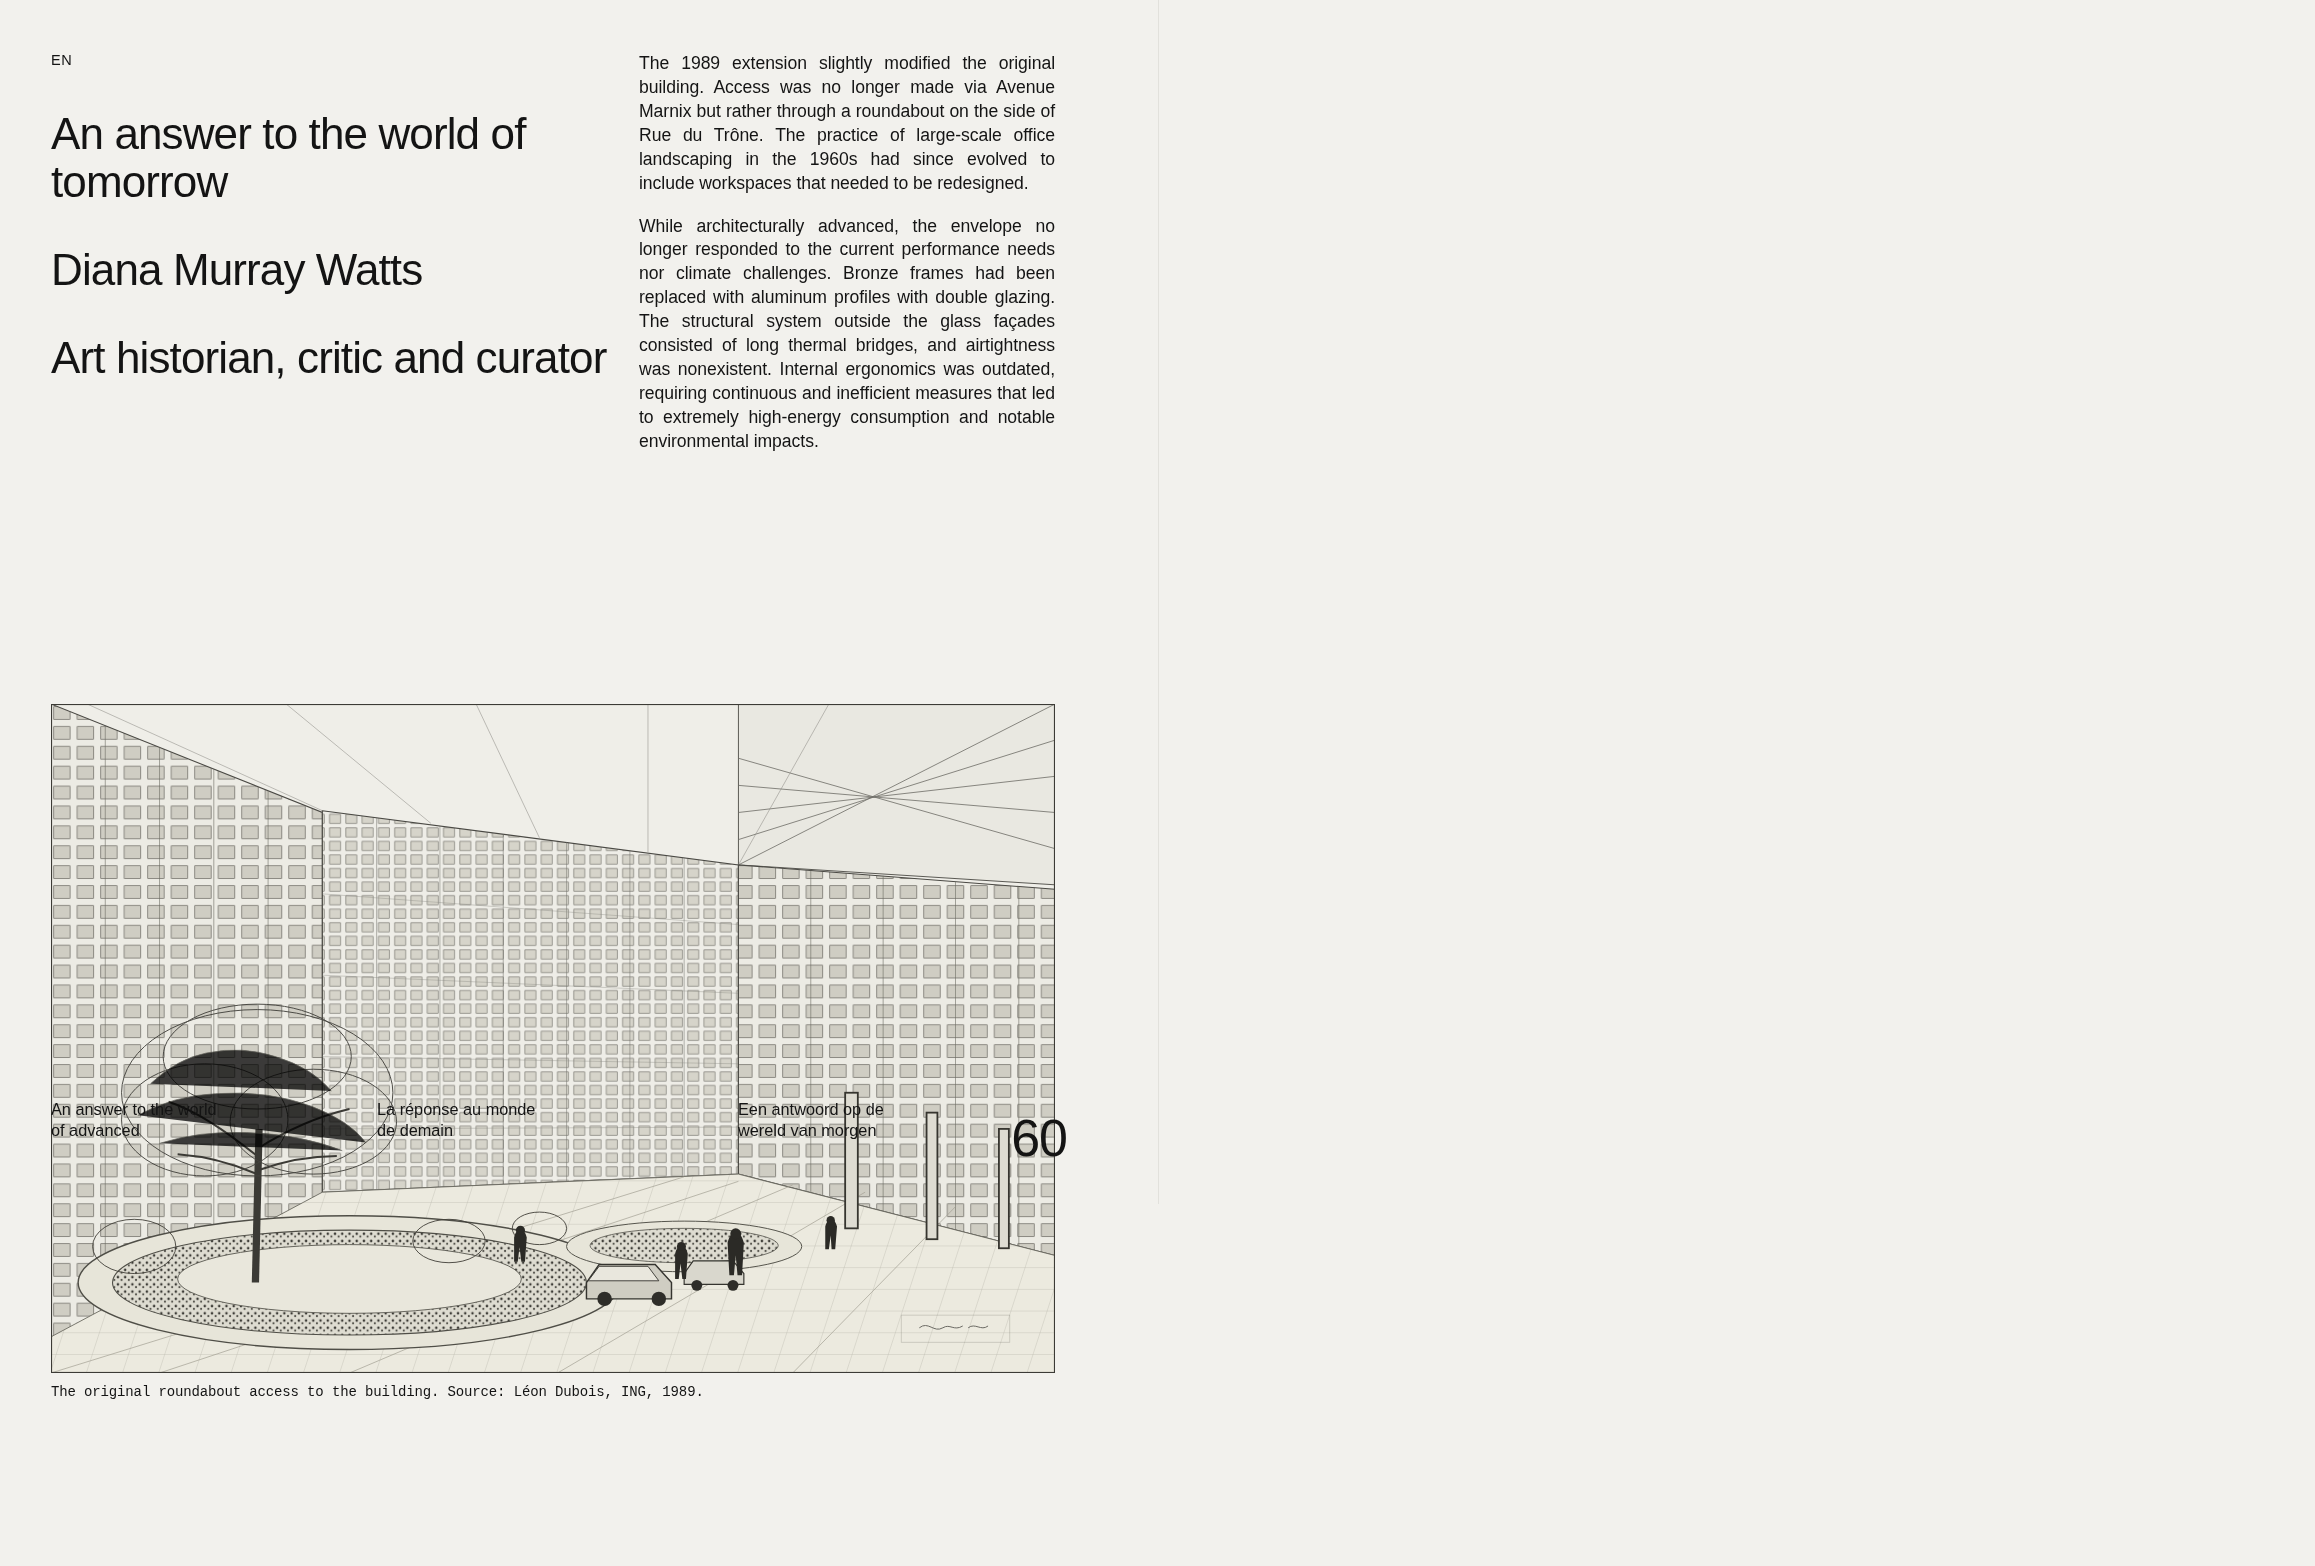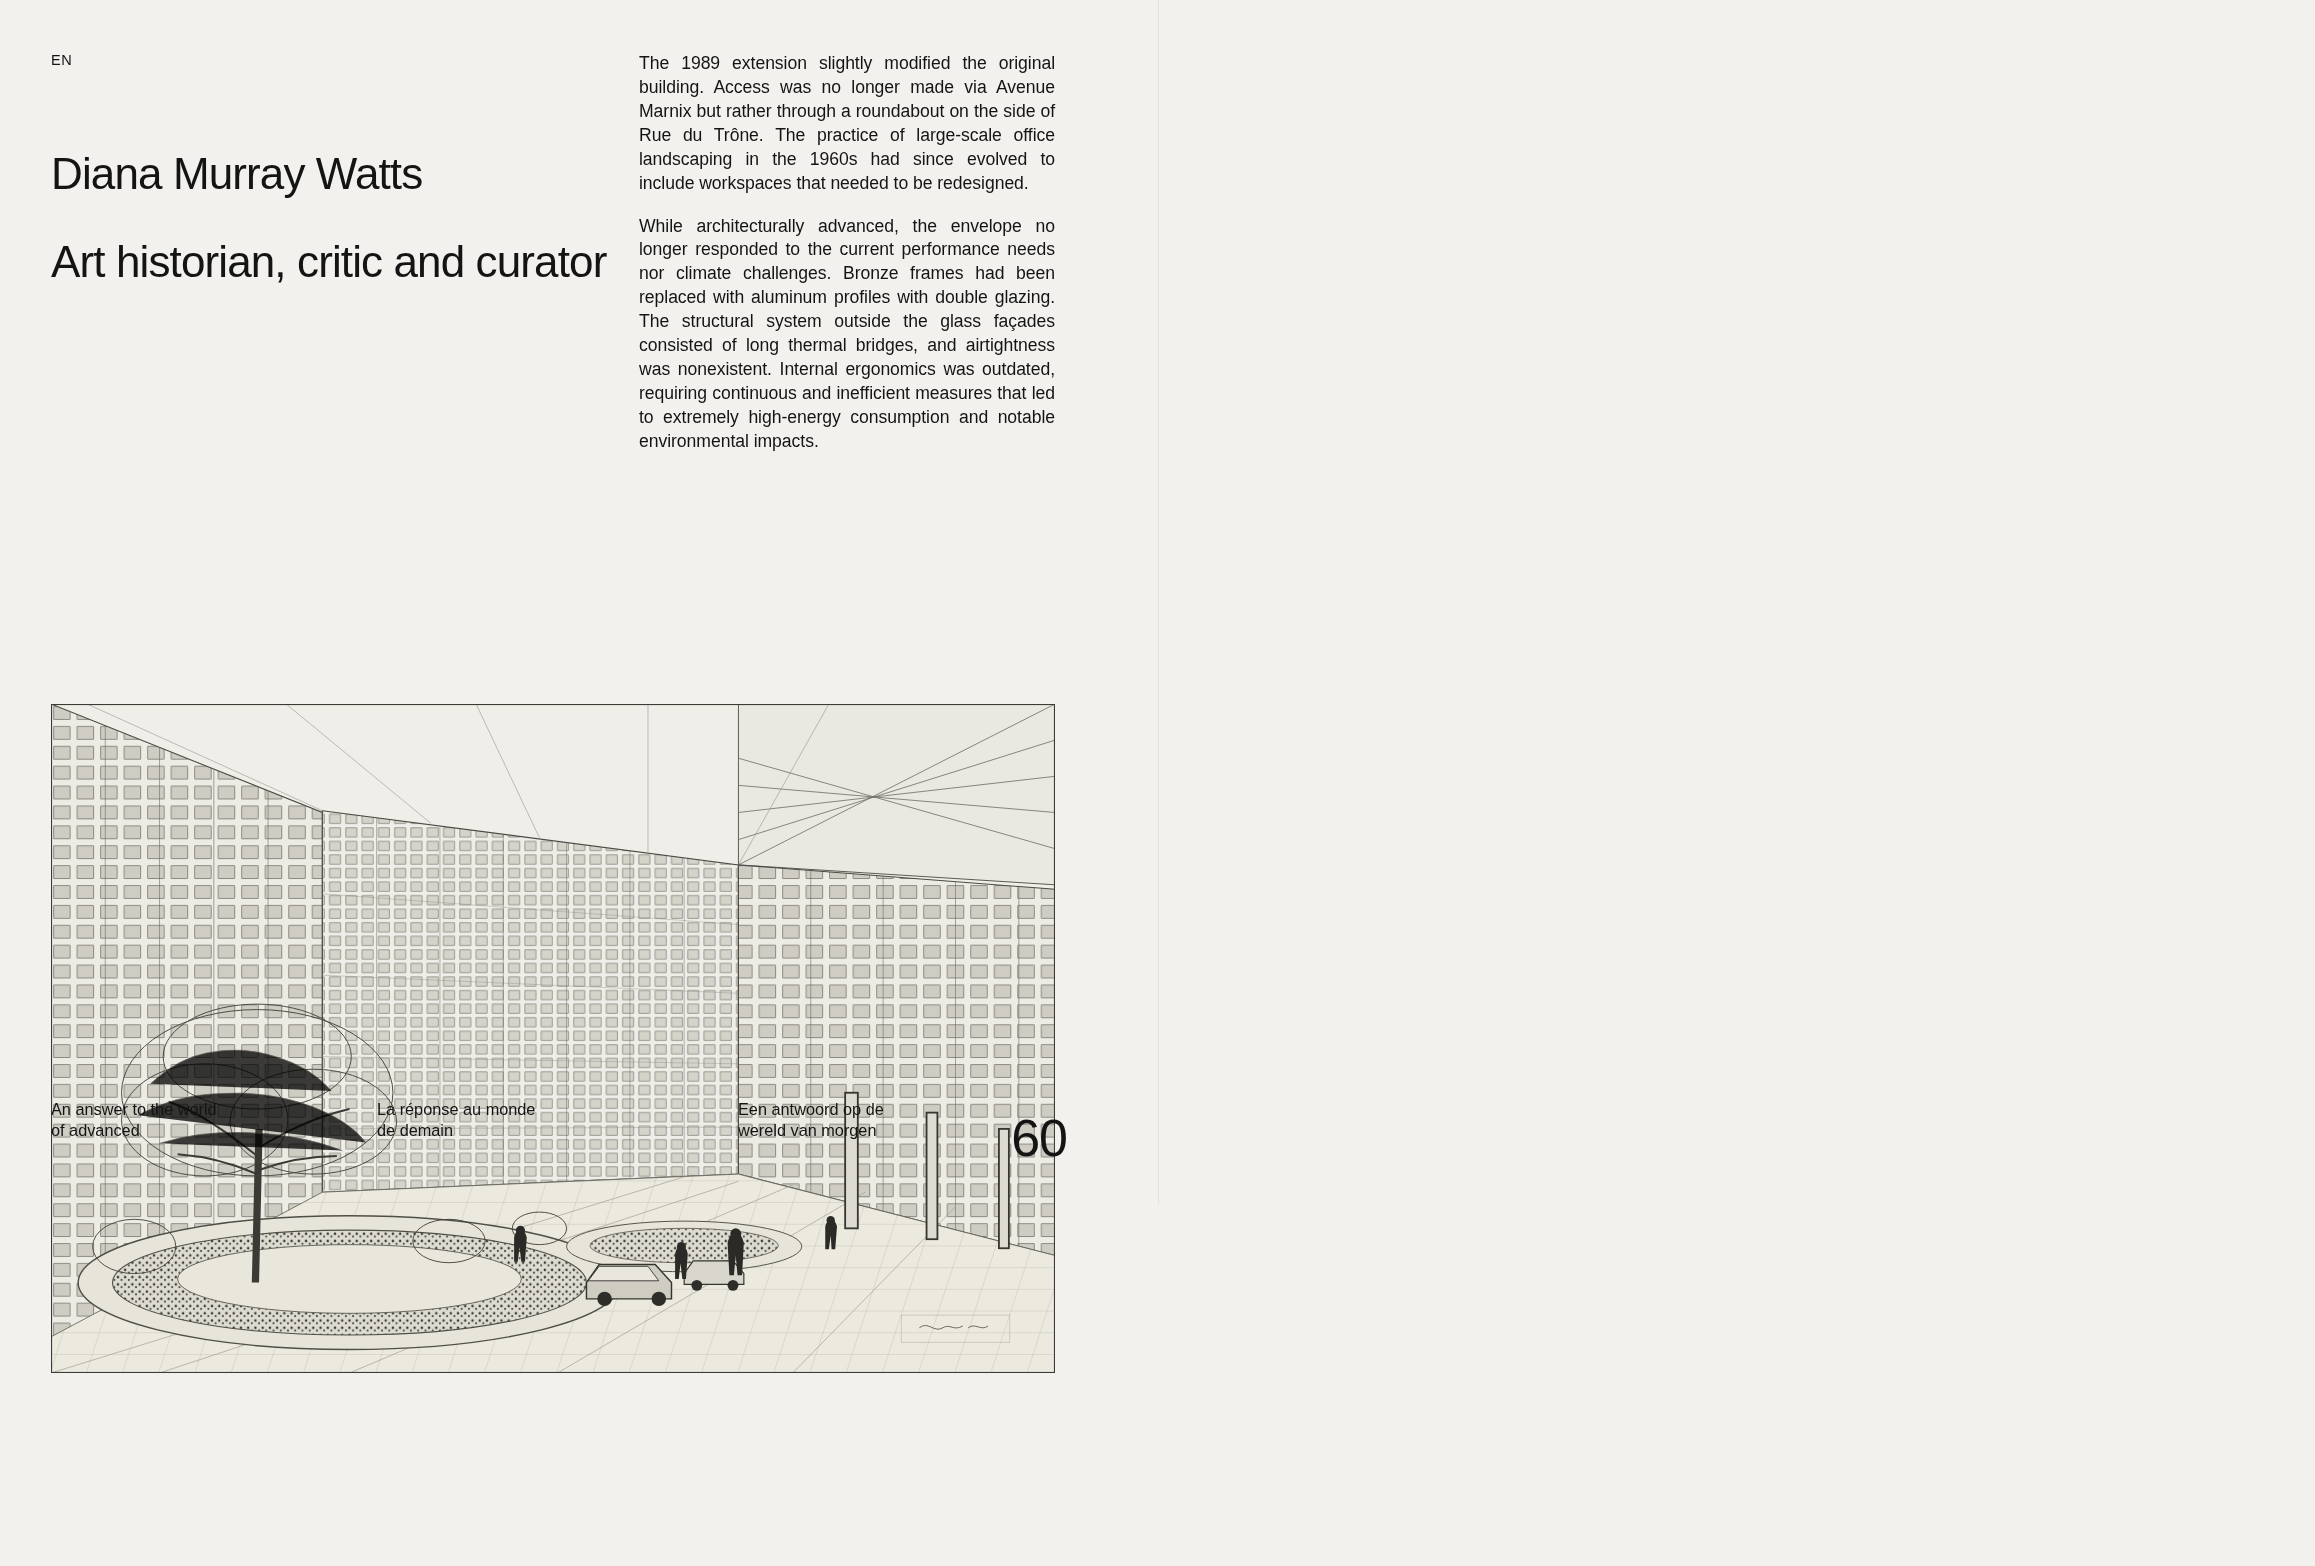--- a/index.html
+++ b/index.html
@@ -105,20 +105,21 @@
 </head>
 <body>
 
 <div class="spread">
 
   <div class="page left">
 
     <div class="lang-tag l-lang">EN</div>
 
     <div class="l-title">
+      <div class="headline">An answer to the world of tomorrow</div>
       <div class="subhead">Diana Murray Watts</div>
       <div class="subhead">Art historian, critic and curator</div>
     </div>
 
     <div class="body-col l-body">
       <p>The 1989 extension slightly modified the original building. Access was no longer made via Avenue Marnix but rather through a roundabout on the side of Rue du Trône. The practice of large-scale office landscaping in the 1960s had since evolved to include workspaces that needed to be redesigned.</p>
       <p>While architecturally advanced, the envelope no longer responded to the current performance needs nor climate challenges. Bronze frames had been replaced with aluminum profiles with double glazing. The structural system outside the glass façades consisted of long thermal bridges, and airtightness was nonexistent. Internal ergonomics was outdated, requiring continuous and inefficient measures that led to extremely high-energy consumption and notable environmental impacts.</p>
     </div>
 
     <div class="figure">
@@ -272,20 +273,21 @@
         <g stroke="#4a4944" stroke-width="1.1" fill="none" opacity="0.8">
           <path d="M960 690 c10 -8 16 6 26 0 c8 -5 12 4 22 -2"></path>
           <path d="M1014 690 c8 -6 14 4 22 -2"></path>
         </g>
         <rect x="940" y="676" width="120" height="30" fill="none" stroke="#6d6c64" stroke-width="0.8" opacity="0.35"></rect>
 
         <rect x="0.6" y="0.6" width="1108.8" height="738.8" fill="none" stroke="#3c3b36" stroke-width="1.2"></rect>
       </svg>
     </div>
 
+    <div class="caption">The original roundabout access to the building. Source: Léon Dubois, ING, 1989.</div>
 
     <div class="footer footer-left">
       <div class="cols">
         <div class="fcol">
           <div>An answer to the world</div>
           <div>of advanced</div>
         </div>
         <div class="fcol">
           <div>La réponse au monde</div>
           <div>de demain</div>

